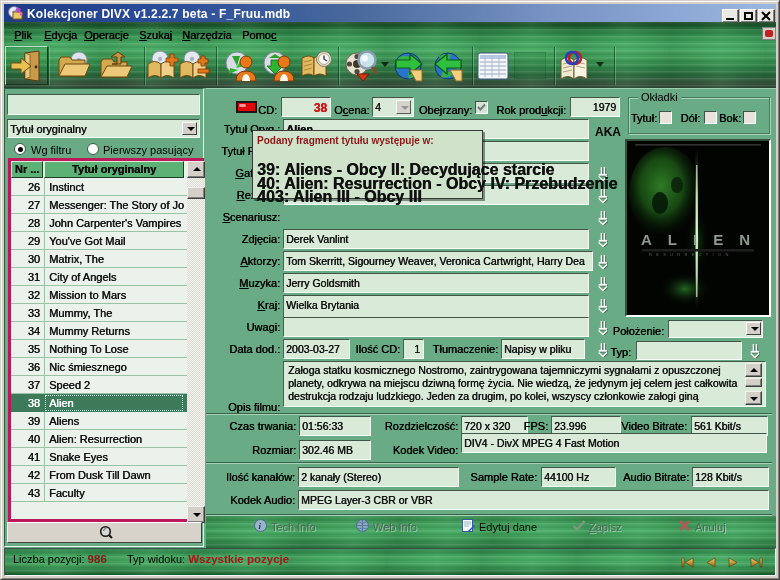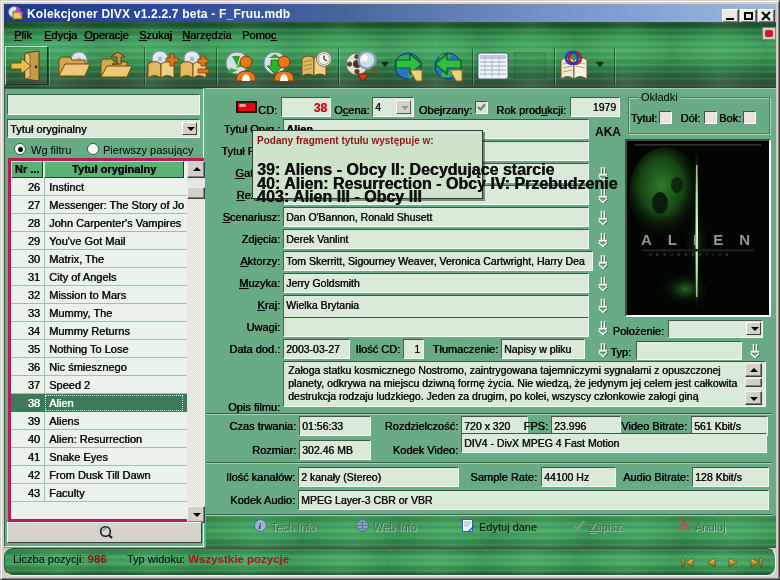--- a/index.html
+++ b/index.html
@@ -92,21 +92,21 @@
 #tooltip { position:absolute; left:248px; top:42px; width:231px; height:69px;
   background:#cfe3cb; border:1px solid #383838; box-shadow:2px 2px 0 rgba(0,30,10,0.45); z-index:50; }
 #tooltip .tt1 { position:absolute; left:4px; top:4px; font-weight:bold; color:#8c1616; font-size:10px; }
 #tooltip .ttl { position:absolute; left:4px; font-size:16px; color:#101010; white-space:nowrap;font-weight:bold; }
 
 .dda { position:absolute; width:12px; height:15px; }
 .field, .lab, .rowt, .rown, .menuitem, #tooltip .ttl, .th { text-shadow:0.45px 0 0 currentColor; }
 
 #statusbar { position:absolute; left:4px; top:548px; width:772px; height:28px; overflow:hidden;
   border-top:1px solid #3a5244; border-left:1px solid #3a5244;
-  border-bottom:1px solid #f8f8f4; border-right:1px solid #f8f8f4;border-radius:9px; }
+  border-bottom:1px solid #f8f8f4; border-right:1px solid #f8f8f4; }
 </style>
 </head>
 <body>
 <div id="frame"></div>
 <div id="frame2"></div>
 
 <svg width="0" height="0" style="position:absolute">
   <defs>
     <filter id="grass" x="0" y="0" width="100%" height="100%">
       <feTurbulence type="fractalNoise" baseFrequency="0.012 0.25" numOctaves="3" seed="7" result="n"></feTurbulence>
@@ -409,21 +409,20 @@
     <div class="lab" style="left:0px;top:34px;width:74px">Tytuł Oryg.:</div>
     <div class="field" style="left:77px;top:30px;width:306px;height:20px;font-weight:bold;font-size:11px;padding-top:2.5px">Alien</div>
     <div class="abs" style="left:389px;top:36px;font-weight:bold;font-size:12px;color:#000">AKA</div>
     <div class="lab" style="left:0px;top:56px;width:74px">Tytuł Polski:</div>
     <div class="field" style="left:77px;top:52px;width:306px;height:20px"></div>
     <div class="lab" style="left:0px;top:78px;width:74px"><u>G</u>atunek:</div>
     <div class="field" style="left:77px;top:74px;width:306px;height:20px"></div>
     <div class="lab" style="left:0px;top:100px;width:74px"><u>R</u>eżyser:</div>
     <div class="field" style="left:77px;top:96px;width:306px;height:20px"></div>
     <div class="lab" style="left:0px;top:122px;width:74px"><u>S</u>cenariusz:</div>
-    <div class="field" style="left:77px;top:118px;width:306px;height:20px">Dan O'Bannon, Ronald Shusett</div>
     <div class="lab" style="left:0px;top:144px;width:74px">Zdjęcia:</div>
     <div class="field" style="left:77px;top:140px;width:306px;height:20px">Derek Vanlint</div>
     <div class="lab" style="left:0px;top:166px;width:74px"><u>A</u>ktorzy:</div>
     <div class="field" style="left:77px;top:162px;width:310px;height:20px">Tom Skerritt, Sigourney Weaver, Veronica Cartwright, Harry Dea</div>
     <div class="lab" style="left:0px;top:188px;width:74px"><u>M</u>uzyka:</div>
     <div class="field" style="left:77px;top:184px;width:306px;height:20px">Jerry Goldsmith</div>
     <div class="lab" style="left:0px;top:210px;width:74px"><u>K</u>raj:</div>
     <div class="field" style="left:77px;top:206px;width:306px;height:24px">Wielka Brytania</div>
     <div class="lab" style="left:0px;top:232px;width:74px">Uwagi:</div>
     <div class="field" style="left:77px;top:228px;width:306px;height:20px"></div>

